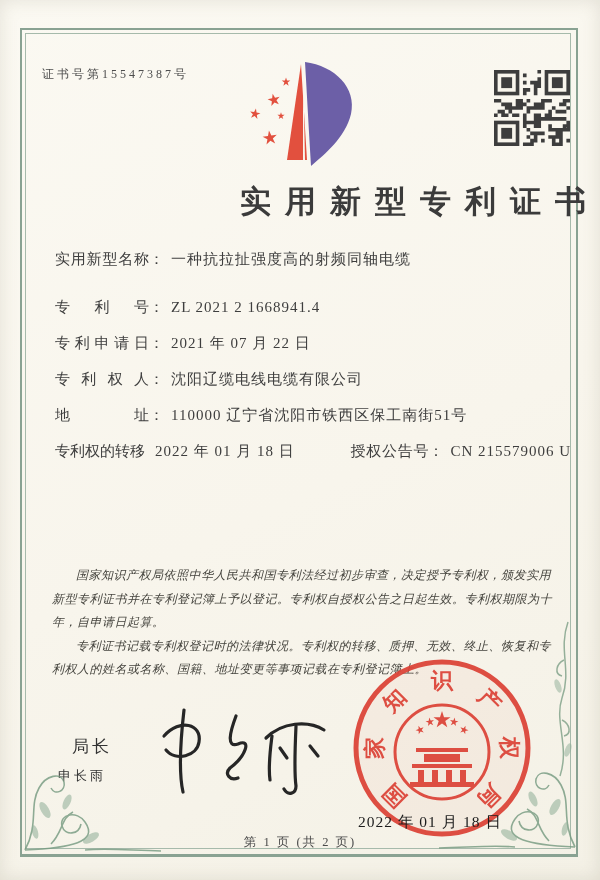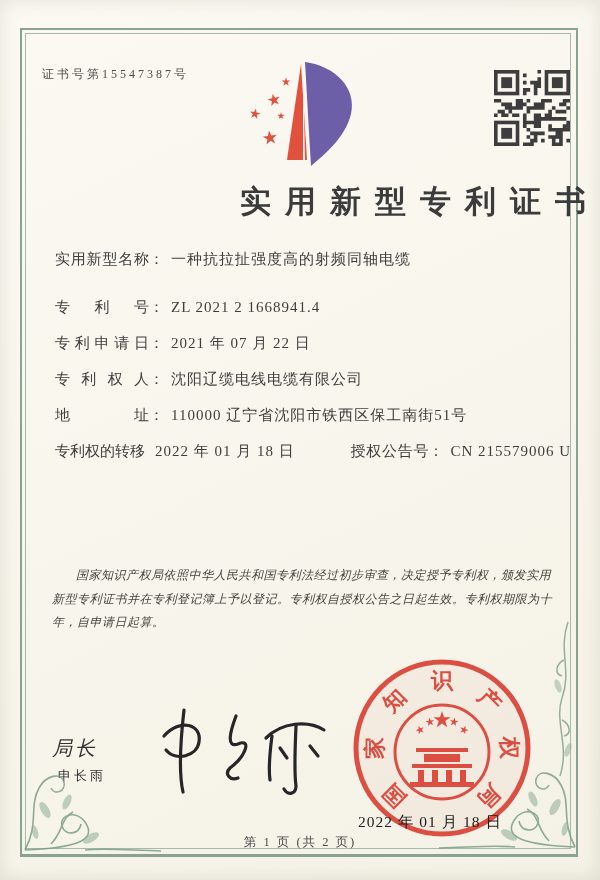--- a/index.html
+++ b/index.html
@@ -39,21 +39,21 @@
   }
   .f-label.narrow { width:78px; }
   .colon { margin-right:6px; }
   .grant-group2 { margin-left:51px; }
   .body-text {
     position:absolute; left:52px; right:44px; top:524px;
     font-size:12px; line-height:23.5px; color:#45443e;
     font-style:italic; letter-spacing:.5px;margin-top:40px;
   }
   .body-text p { margin:0; text-indent:2em; }
-  .signer-title { position:absolute; left:52px; top:735px; font-size:20px; color:#333; letter-spacing:3px;font-style:italic; }
+  .signer-title { position:absolute; left:72px; top:735px; font-size:17px; color:#333; letter-spacing:3px; }
   .signer-name  { position:absolute; left:58px; top:767px; font-size:13px; color:#333; letter-spacing:3px; }
   .signature { position:absolute; left:150px; top:698px; width:190px; height:108px; }
   .seal { position:absolute; left:346px; top:650px; width:192px; height:196px; opacity:.93; }
   .seal-date {
     position:absolute; left:358px; top:812px; font-size:15.5px;
     color:#1c1c1c; letter-spacing:1px; z-index:5;
   }
   .footer-page {
     position:absolute; left:0; top:834px; width:100%;
     text-align:center; font-size:12.5px; color:#4a4a4a; letter-spacing:2px;
@@ -118,20 +118,21 @@
       <span class="f-label">地址</span><span class="colon">：</span><span>110000 辽宁省沈阳市铁西区保工南街51号</span>
     </div>
     <div class="field-row">
       <span><span class="f-label narrow">专利权的转移</span><span class="colon">：</span><span>2022 年 01 月 18 日</span></span>
       <span class="grant-group2"><span class="f-label narrow">授权公告号</span><span class="colon">：</span><span>CN 215579006 U</span></span>
     </div>
   </div>
 
   <div class="body-text">
     <p>国家知识产权局依照中华人民共和国专利法经过初步审查，决定授予专利权，颁发实用新型专利证书并在专利登记簿上予以登记。专利权自授权公告之日起生效。专利权期限为十年，自申请日起算。</p>
+    <p>专利证书记载专利权登记时的法律状况。专利权的转移、质押、无效、终止、恢复和专利权人的姓名或名称、国籍、地址变更等事项记载在专利登记簿上。</p>
   </div>
 
   <div class="signer-title">局长</div>
   <div class="signer-name">申长雨</div>
 
   <svg class="signature" viewBox="0 0 190 108">
     <g fill="none" stroke="#262626" stroke-width="3.2" stroke-linecap="round" stroke-linejoin="round">
       <path d="M34,12 C31,38 28,72 33,94"></path>
       <path d="M14,38 C30,20 52,26 49,44 C47,58 26,64 16,52"></path>
       <path d="M86,18 C80,34 76,50 88,46 C102,40 96,58 80,70 C74,76 80,83 88,80"></path>

